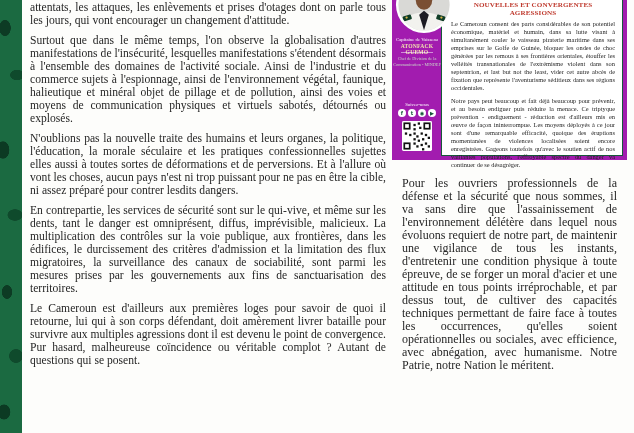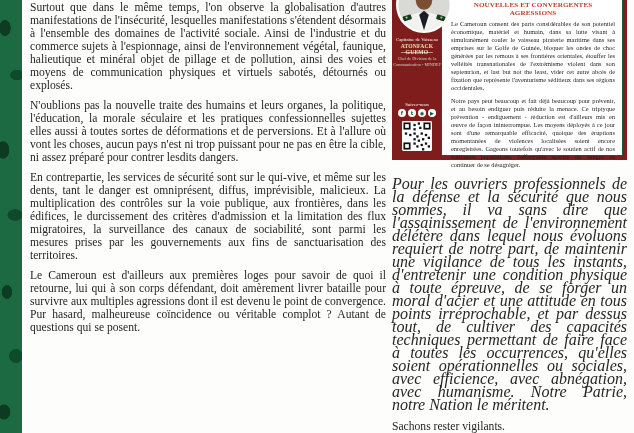--- a/index.html
+++ b/index.html
@@ -11,24 +11,24 @@
       radial-gradient(10px 14px at 5px 28px,#0d3b24 55%,transparent 60%),
       radial-gradient(12px 9px at 17px 75px,#0f4a2c 55%,transparent 60%),
       radial-gradient(11px 15px at 3px 150px,#0c3a23 55%,transparent 60%),
       radial-gradient(13px 10px at 15px 215px,#0f4a2c 55%,transparent 60%),
       radial-gradient(9px 12px at 7px 292px,#0d3b24 55%,transparent 60%),
       radial-gradient(12px 12px at 16px 356px,#0f4a2c 55%,transparent 60%),
       radial-gradient(11px 13px at 4px 412px,#0c3a23 55%,transparent 60%);}
   .col-left{position:absolute;left:30px;top:1px;width:356px;}
   .col-left p{margin:0 0 7px;font-size:11.6px;line-height:13px;text-align:justify;}
   .col-right{position:absolute;left:392px;top:0;width:235px;}
-  .col-right p.body{margin:0 0 9px;font-size:16px;line-height:13px;text-align:justify;font-style:italic;}
+  .col-right p.body{margin:0 10px 9px;font-size:12px;line-height:13px;text-align:justify;}
   .closing{margin:0 0 8px;font-size:11.6px;line-height:13px;}
   
-  .panel{position:relative;width:235px;height:160px;background:#7f1d1d;margin-bottom:17px;}
+  .panel{position:relative;width:235px;height:160px;background:#a21caf;margin-bottom:17px;}
   .panel-left{position:absolute;left:0;top:0;width:50px;height:100%;}
   .avatar{position:absolute;left:3px;top:-24px;width:58px;height:58px;z-index:3;}
   .rank{position:absolute;top:37px;left:0;right:0;text-align:center;font-size:4.8px;color:#ffffff;}
   .name{position:absolute;top:43px;left:0;right:0;text-align:center;font-size:5.6px;font-weight:bold;
         color:#f2e3ae;letter-spacing:.2px;}
   .sep{position:absolute;top:52px;left:9px;right:9px;border-top:1px solid rgba(255,255,255,.5);height:0;}
   .role{position:absolute;left:0;right:0;text-align:center;font-size:4.3px;color:#c9d6c9;}
   .role1{top:56px;} .role2{top:61.5px;}
   .follow{position:absolute;top:102px;left:0;right:0;text-align:center;font-size:4.8px;color:#ffffff;}
   .social{position:absolute;top:109px;left:0;right:0;display:flex;justify-content:center;gap:2px;}
@@ -41,20 +41,21 @@
   .hbox p{margin:0 0 5px;font-size:6.4px;line-height:8px;text-align:justify;color:#1f1f1f;}
 </style>
 </head>
 <body>
 
 <div class="page">
 
   <div class="strip"></div>
 
   <div class="col-left">
+    <p>attentats, les attaques, les enlèvements et prises d'otages dont on parle tous les jours, qui vont encourager un changement d'attitude.</p>
     <p>Surtout que dans le même temps, l'on observe la globalisation d'autres manifestations de l'insécurité, lesquelles manifestations s'étendent désormais à l'ensemble des domaines de l'activité sociale. Ainsi de l'industrie et du commerce sujets à l'espionnage, ainsi de l'environnement végétal, faunique, halieutique et minéral objet de pillage et de pollution, ainsi des voies et moyens de communication physiques et virtuels sabotés, détournés ou explosés.</p>
     <p>N'oublions pas la nouvelle traite des humains et leurs organes, la politique, l'éducation, la morale séculaire et les pratiques confessionnelles sujettes elles aussi à toutes sortes de déformations et de perversions. Et à l'allure où vont les choses, aucun pays n'est ni trop puissant pour ne pas en être la cible, ni assez préparé pour contrer lesdits dangers.</p>
     <p>En contrepartie, les services de sécurité sont sur le qui-vive, et même sur les dents, tant le danger est omniprésent, diffus, imprévisible, malicieux. La multiplication des contrôles sur la voie publique, aux frontières, dans les édifices, le durcissement des critères d'admission et la limitation des flux migratoires, la surveillance des canaux de sociabilité, sont parmi les mesures prises par les gouvernements aux fins de sanctuarisation des territoires.</p>
     <p>Le Cameroun est d'ailleurs aux premières loges pour savoir de quoi il retourne, lui qui à son corps défendant, doit amèrement livrer bataille pour survivre aux multiples agressions dont il est devenu le point de convergence. Pur hasard, malheureuse coïncidence ou véritable complot ? Autant de questions qui se posent.</p>
   </div>
 
   <div class="col-right">
 
     <div class="panel">
       <div class="panel-left">
@@ -128,16 +129,15 @@
       </div>
 
       <div class="hbox">
         <div class="hbox-title">NOUVELLES ET CONVERGENTES AGRESSIONS</div>
         <p>Le Cameroun consent des parts considérables de son potentiel économique, matériel et humain, dans sa lutte visant à simultanément couler le vaisseau piraterie maritime dans ses emprises sur le Golfe de Guinée, bloquer les ondes de choc générées par les remous à ses frontières orientales, étouffer les velléités transnationales de l'extrémisme violent dans son septentrion, et last but not the least, vider cet autre abcès de fixation que représente l'aventurisme séditieux dans ses régions occidentales.</p>
         <p>Notre pays peut beaucoup et fait déjà beaucoup pour prévenir, et au besoin endiguer puis réduire la menace. Ce triptyque prévention - endiguement - réduction est d'ailleurs mis en œuvre de façon ininterrompue. Les moyens déployés à ce jour sont d'une remarquable efficacité, quoique des éruptions momentanées de violences localisées soient encore enregistrées. Gageons toutefois qu'avec le soutien actif de nos vaillantes populations, l'effroyable spectre du danger va continuer de se désagréger.</p>
       </div>
     </div>
 
     <p class="body">Pour les ouvriers professionnels de la défense et la sécurité que nous sommes, il va sans dire que l'assainissement de l'environnement délétère dans lequel nous évoluons requiert de notre part, de maintenir une vigilance de tous les instants, d'entretenir une condition physique à toute épreuve, de se forger un moral d'acier et une attitude en tous points irréprochable, et par dessus tout, de cultiver des capacités techniques permettant de faire face à toutes les occurrences, qu'elles soient opérationnelles ou sociales, avec efficience, avec abnégation, avec humanisme. Notre Patrie, notre Nation le méritent.</p>
-    <p class="closing">Sachons rester vigilants.</p>
   </div>
 
 </div>
 
 </body></html>

